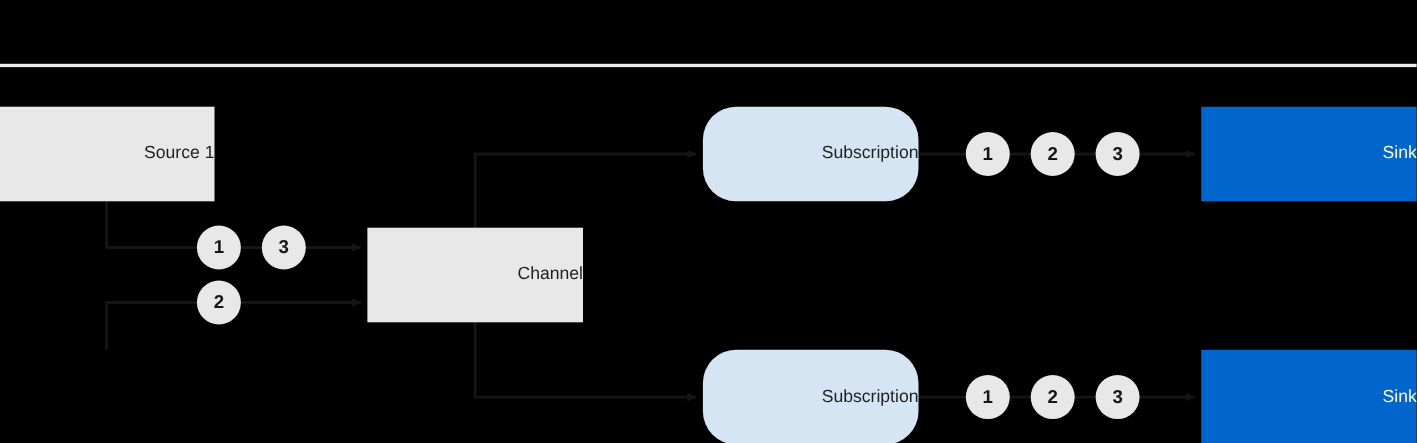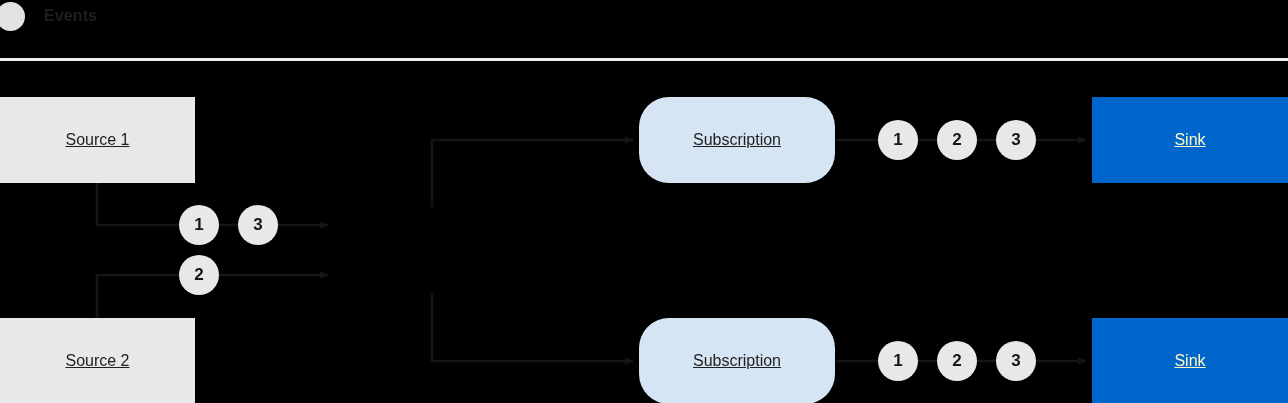--- a/index.html
+++ b/index.html
@@ -65,25 +65,24 @@
     width: 1288px;
     height: 403px;
   }
 
   
   .node {
     position: absolute;
     box-sizing: border-box;
     display: flex;
     align-items: center;
-    justify-content: center;
+    justify-content: flex-end;
     font-size: 16px;
     line-height: 20px;
     white-space: nowrap;
-    text-decoration: underline;
   }
   .node-source {
     background: #e8e8e8;
     color: #1f1f1f;
   }
   .node-channel {
     background: #e8e8e8;
     color: #1f1f1f;
   }
   .node-subscription {
@@ -110,24 +109,20 @@
     font-size: 17px;
     font-weight: bold;
     line-height: 40px;
   }
 </style>
 </head>
 <body>
 
 <div id="stage">
 
-  <div id="legend">
-    <div id="legend-swatch"></div>
-    <div id="legend-label">Events</div>
-  </div>
   <div id="legend-divider"></div>
 
   <svg id="diagram" viewBox="0 0 1288 403" width="1288" height="403" xmlns="http://www.w3.org/2000/svg">
     <defs>
       <marker id="arrow" markerWidth="9" markerHeight="9" refX="8.2" refY="4.5" orient="auto" markerUnits="userSpaceOnUse">
         <path d="M0,0.6 L8.6,4.5 L0,8.4 z" fill="#151515"></path>
       </marker>
     </defs>
 
     <path d="M97,183 L97,225 L328,225" fill="none" stroke="#151515" stroke-width="2.6" marker-end="url(#arrow)"></path>
@@ -140,24 +135,24 @@
 
     <path d="M836,140 L1086,140" fill="none" stroke="#151515" stroke-width="2.6" marker-end="url(#arrow)"></path>
 
     <path d="M836,361 L1086,361" fill="none" stroke="#151515" stroke-width="2.6" marker-end="url(#arrow)"></path>
   </svg>
 
   <div class="node node-source" style="left:0px; top:97px; width:195px; height:86px;">
     <span>Source 1</span>
   </div>
 
-  <div class="node node-source" style="left:0px; top:318px; width:195px; height:86px;">
-    <span>Source 2</span>
+
+  <div class="node node-channel" style="left:334px; top:207px; width:196px; height:86px;">
+    <span>Channel</span>
   </div>
-
 
   <div class="node node-subscription" style="left:639px; top:97px; width:196px; height:86px;">
     <span>Subscription</span>
   </div>
 
   <div class="node node-subscription" style="left:639px; top:318px; width:196px; height:86px;">
     <span>Subscription</span>
   </div>
 
   <div class="node node-sink" style="left:1092px; top:97px; width:196px; height:86px;">

